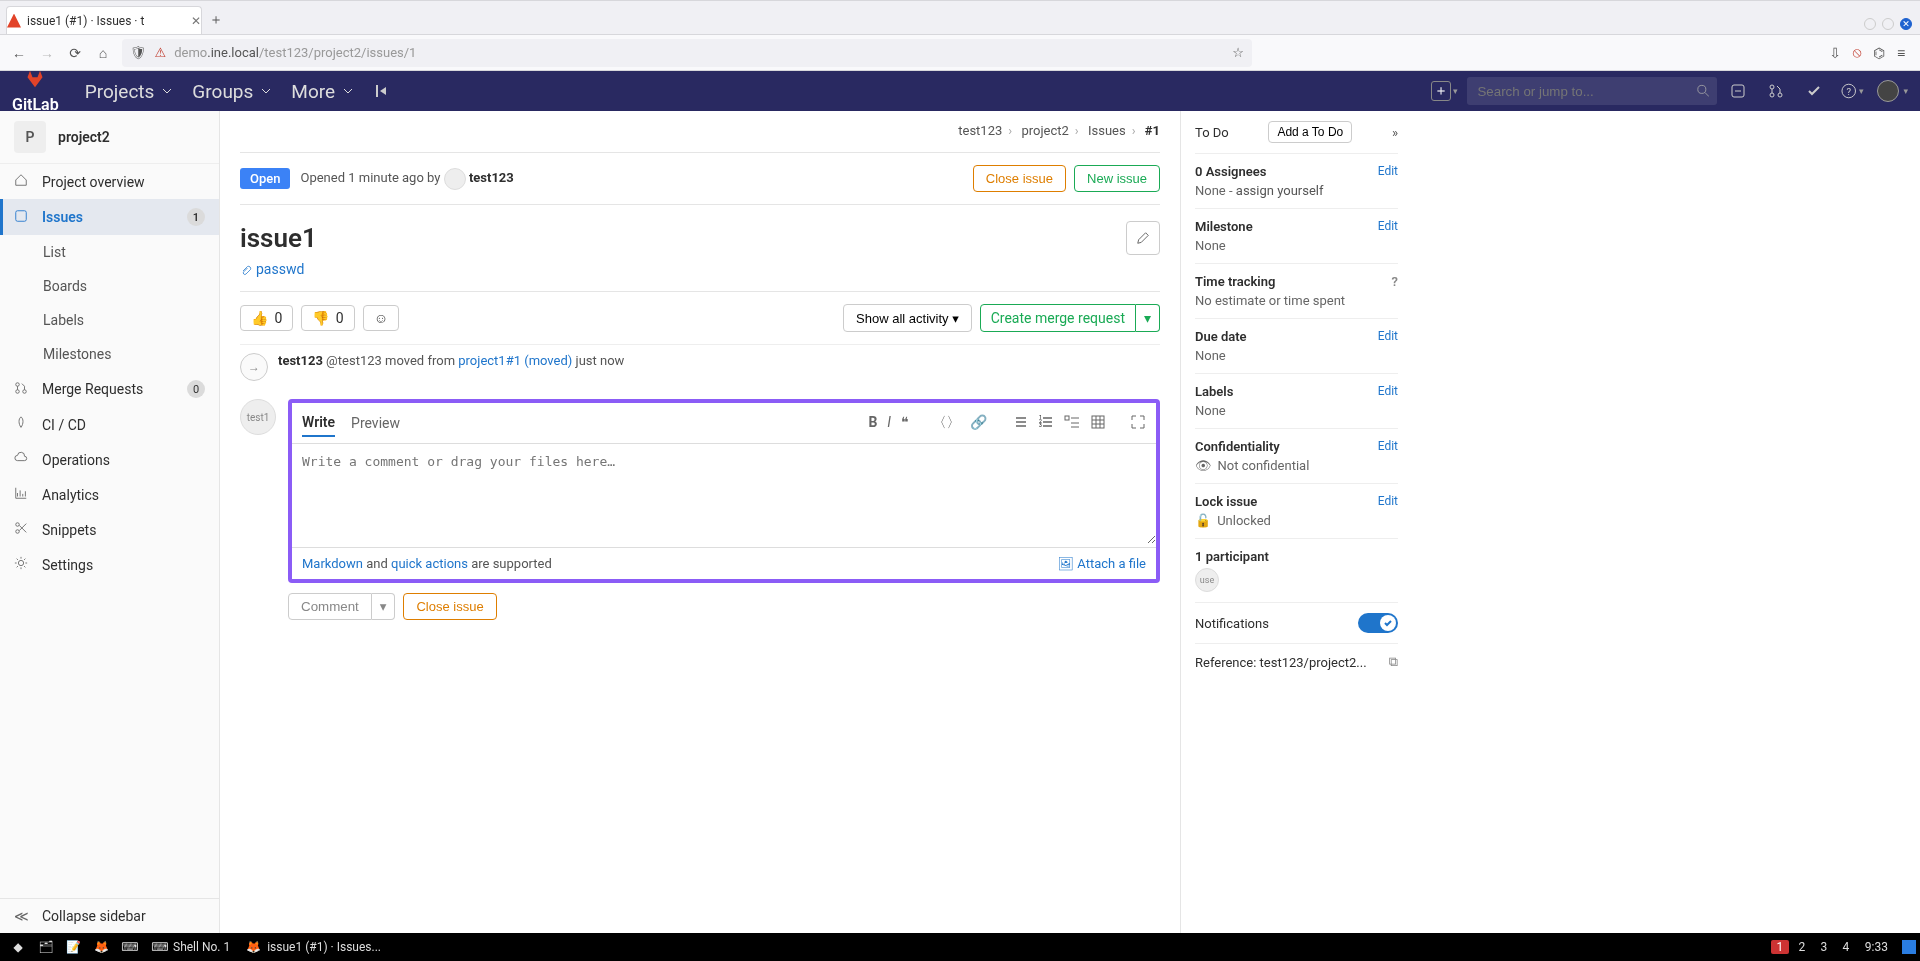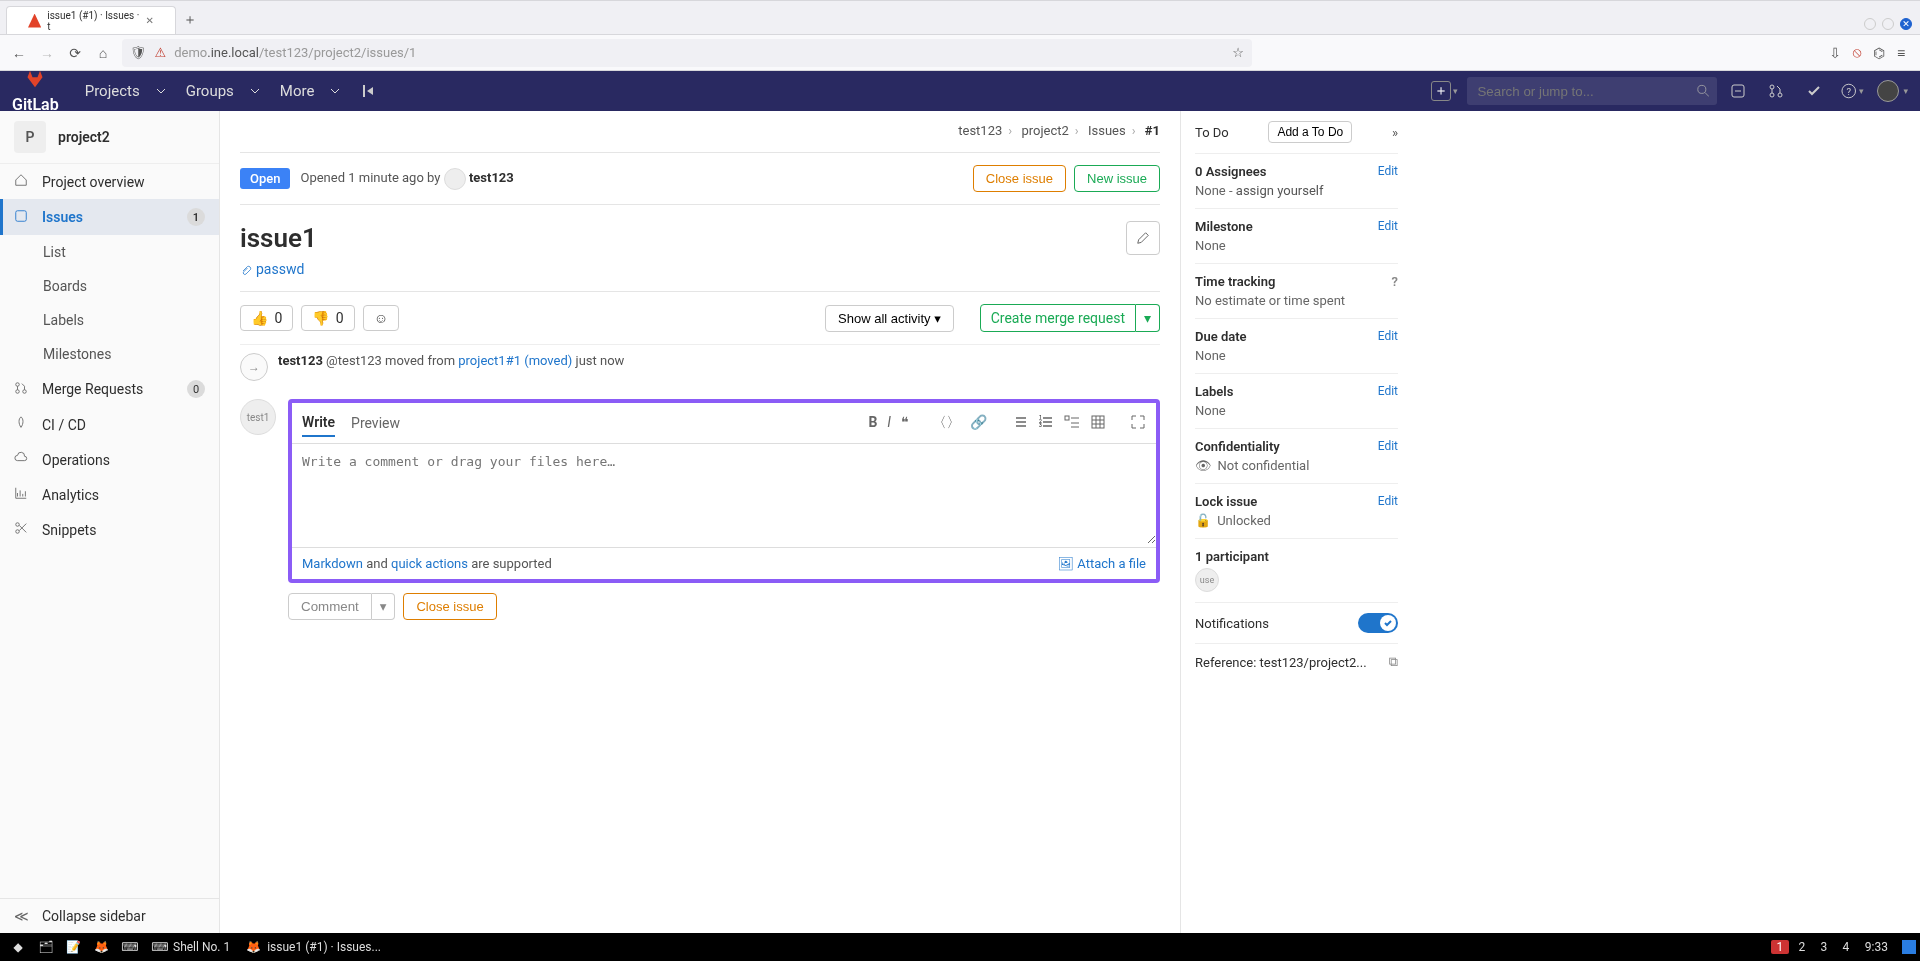--- a/index.html
+++ b/index.html
@@ -1,40 +1,40 @@
 <!DOCTYPE html>
 <html><head>
 <meta charset="utf-8">
 <style>
   * { box-sizing: border-box; }
   html, body { margin:0; padding:0; font-family: -apple-system, BlinkMacSystemFont, "Segoe UI", Roboto, "Helvetica Neue", Arial, sans-serif; font-size:14px; color:#2e2e2e; }
   body { width:1920px; height:961px; overflow:hidden; background:#fff; }
 
   
   .fx-tabs { height:35px; background:#f0f0f4; border-top:1px solid #d7d7db; border-bottom:1px solid #d7d7db; display:flex; align-items:flex-end; padding-left:6px;}
-  .fx-tab { height:28px; width:170px; background:#fff; border-radius:4px 4px 0 0; border:1px solid #d7d7db; border-bottom:none; display:flex; align-items:center; padding:0 21px; gap:6px; font-size:10px; }
+  .fx-tab { height:28px; width:196px; background:#fff; border-radius:4px 4px 0 0; border:1px solid #d7d7db; border-bottom:none; display:flex; align-items:center; padding:0 0; gap:6px; font-size:12px; }
   .fx-tab .favicon { width:14px; height:14px; background:#e24329; clip-path: polygon(50% 0,100% 100%,0 100%); }
   .fx-tab .close { margin-left:auto; color:#777; cursor:pointer; }
   .fx-newtab { width:28px; height:28px; display:flex; align-items:center; justify-content:center; color:#555; cursor:pointer;}
   .fx-toolbar { height:36px; background:#f9f9fb; border-bottom:1px solid #d7d7db; display:flex; align-items:center; gap:10px; padding:0 10px;}
   .tb-ico { width:18px; color:#555; cursor:pointer; display:flex; justify-content:center;}
   .url-bar { flex:1; max-width:1130px; height:28px; background:#f0f0f4; border-radius:4px; display:flex; align-items:center; padding:0 8px; gap:8px; font-size:13px; color:#555;}
   .url-bar .dim { color:#999; }
   .url-star { margin-left:auto; }
   .tb-right { margin-left:auto; display:flex; gap:14px; align-items:center;}
   .win-ctrl { display:flex; gap:6px; }
   .dot { width:12px; height:12px; border-radius:50%; border:1px solid #ccc;}
   .dot.close-dot{ background:#1e62d0; border-color:#1e62d0;}
   .dot.close-x { color:#fff; font-size:9px; display:flex; align-items:center; justify-content:center;}
 
   
   .gl-header { height:40px; background:#292961; color:#fff; display:flex; align-items:center; padding:0 12px; gap:4px; }
   .gl-logo { display:flex; align-items:center; gap:6px; font-weight:600; font-size:16px; margin-right:14px; cursor:pointer;flex-direction:column;}
   .gl-logo-ico { width:20px; height:20px; }
-  .hm { padding:6px 8px; display:flex; align-items:center; gap:16px; cursor:pointer; font-size:15px; color:#ddd;justify-content:flex-end;}
+  .hm { padding:6px 8px; display:flex; align-items:center; gap:8px; cursor:pointer; font-size:19px; color:#ddd;justify-content:flex-end;}
   .hm svg { width:10px; height:10px; }
   .gl-spacer { flex:1; }
   .hicon { width:22px; height:22px; display:flex; align-items:center; justify-content:center; cursor:pointer; color:#ccc; margin:0 6px;}
   .plus-box { width:20px; height:20px; border:1px solid #888; border-radius:3px; display:flex; align-items:center; justify-content:center; margin-right:2px;}
   .gl-search { width:250px; height:28px; background:rgba(255,255,255,0.1); border-radius:3px; display:flex; align-items:center; padding:0 8px; gap:6px; color:#aaa; font-size:13px;}
   .gl-search input{ background:none; border:none; outline:none; color:#fff; width:100%; }
   .avatar-sm { width:22px; height:22px; border-radius:50%; border:1px solid #999; background:#444;}
   .caret-sm{ font-size:9px; color:#999;}
 
   
@@ -69,21 +69,21 @@
   .btn-close { border-color:#de7e00; color:#de7e00;}
   .btn-new { border-color:#1aaa55; color:#1aaa55;}
   .btn-grp-right{ margin-left:auto; display:flex; gap:8px;}
   .edit-ico { width:34px; height:34px; border:1px solid #ccc; border-radius:4px; display:flex; align-items:center; justify-content:center; cursor:pointer; color:#555;}
   .title-row { display:flex; align-items:center; justify-content:space-between; padding:16px 0 6px;}
   .issue-title { font-size:26px; font-weight:600;}
   .attach-link { color:#1f75cb; text-decoration:none; display:inline-flex; align-items:flex-end; gap:4px; margin-bottom:14px; cursor:pointer;}
 
   .react-row { display:flex; align-items:center; gap:8px; border-top:1px solid #e5e5e5; padding:12px 0;}
   .react-btn { border:1px solid #ccc; border-radius:4px; padding:4px 10px; display:flex; gap:6px; align-items:center; background:#fff; cursor:pointer;}
-  .react-right { margin-left:auto; display:flex; gap:26px;align-items:flex-end;}
+  .react-right { margin-left:auto; display:flex; gap:8px;}
   .create-mr { display:flex; }
   .create-mr .main-btn{ border:1px solid #1aaa55; color:#1aaa55; border-radius:4px 0 0 4px; padding:5px 10px; background:#fff; cursor:pointer;}
   .create-mr .dd{ border:1px solid #1aaa55; border-left:none; color:#1aaa55; border-radius:0 4px 4px 0; padding:5px 8px; background:#fff; cursor:pointer;}
 
   .activity-item { display:flex; gap:10px; padding:8px 0; border-top:1px solid #eee;}
   .act-ico{ width:28px; height:28px; border-radius:50%; border:1px solid #ccc; background:#fafafa; display:flex; align-items:center; justify-content:center; color:#888; font-size:12px;}
   .act-text{ font-size:13px; color:#555;}
   .act-text a{ color:#1f75cb; text-decoration:none;}
   .act-text strong{ color:#2e2e2e;}
 
@@ -306,20 +306,27 @@
           </svg></span>
       <span>Analytics</span>
     </div>
     <div class="sb-item">
       <span class="ico"><svg width="14" height="14" viewBox="0 0 16 16">
             <circle cx="4" cy="12" r="2" fill="none" stroke="currentColor"></circle>
             <circle cx="4" cy="4" r="2" fill="none" stroke="currentColor"></circle>
             <path d="M6 5l8 8M6 11l8-8" stroke="currentColor"></path>
           </svg></span>
       <span>Snippets</span>
+    </div>
+    <div class="sb-item">
+      <span class="ico"><svg width="14" height="14" viewBox="0 0 16 16">
+            <circle cx="8" cy="8" r="3" fill="none" stroke="currentColor"></circle>
+            <path d="M8 1v2M8 13v2M1 8h2M13 8h2M3 3l1.5 1.5M11.5 11.5L13 13M13 3l-1.5 1.5M4.5 11.5L3 13" stroke="currentColor"></path>
+          </svg></span>
+      <span>Settings</span>
     </div>
 
     <div class="sb-footer">
       <div class="sb-item">
         <span class="ico">≪</span>
         <span>Collapse sidebar</span>
       </div>
     </div>
   </div>
 

